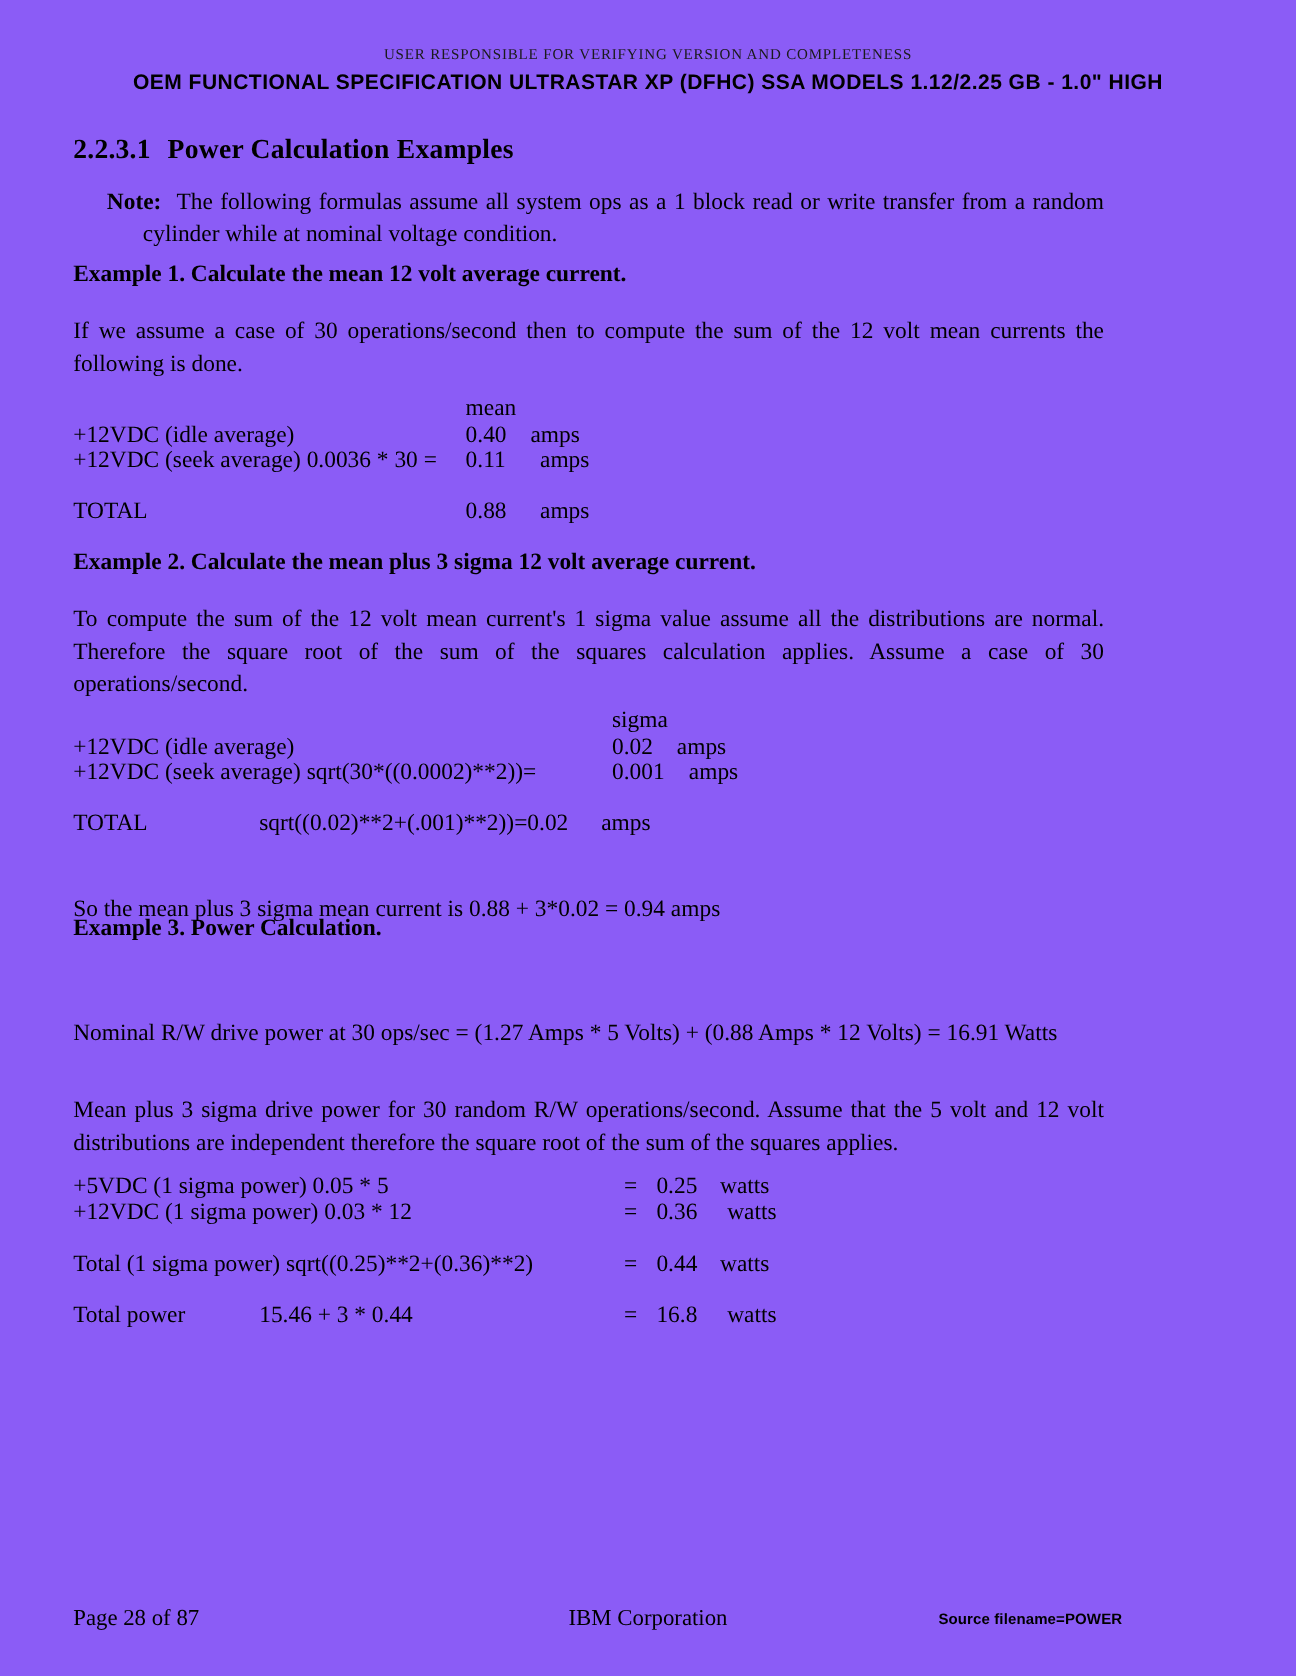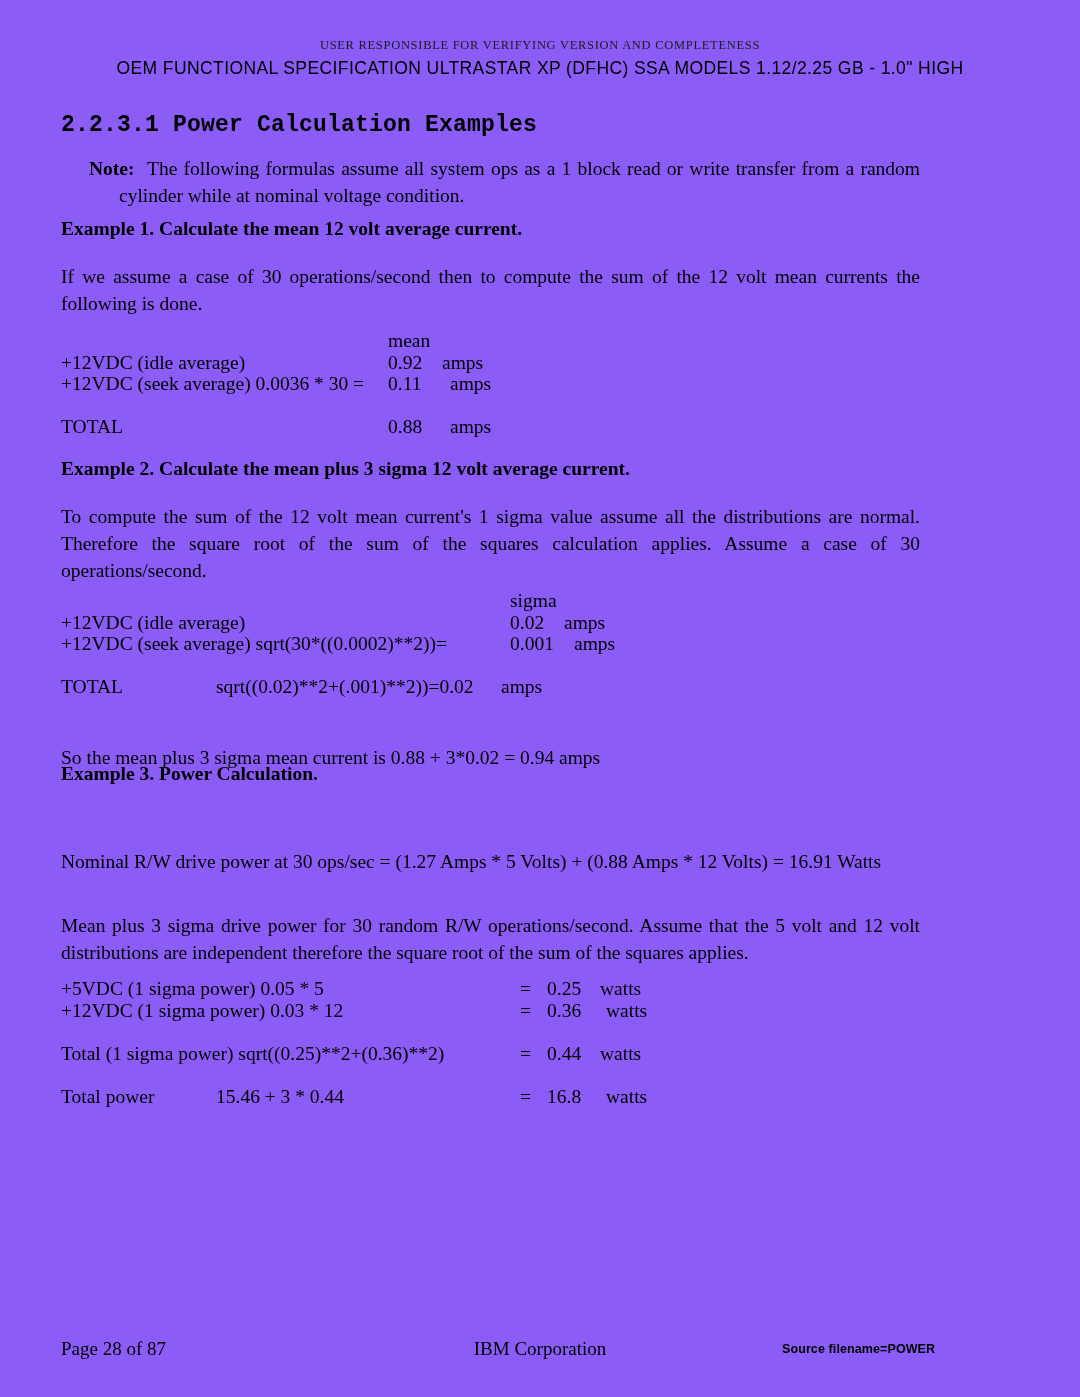--- a/index.html
+++ b/index.html
@@ -35,32 +35,32 @@
     white-space: nowrap;
   }
   .hdr-main {
     position: absolute;
     top: 58px;
     left: 0;
     width: 1080px;
     text-align: center;
     font-family: "Liberation Sans", "DejaVu Sans", sans-serif;
     font-size: 17.5px;
-    font-weight: normal;
+    font-weight: bold;
     letter-spacing: 0.4px;
     color: #000;
     white-space: nowrap;
   }
 
   
   .sec-head {
     position: absolute;
     top: 112px;
     left: 61px;
-    font-family: Liberation Mono, monospace;
+    font-family: Liberation Serif, serif;
     font-size: 23px;
     font-weight: bold;
     letter-spacing: 0.2px;
   }
   .sec-head .num { margin-right: 14px; }
 
   
   .body-block {
     position: absolute;
     left: 61px;
@@ -180,21 +180,21 @@
   <div class="bold-head" style="top:215px">Example 1. Calculate the mean 12 volt average current.</div>
 
   <div class="body-block" style="top:263px">If we assume a case of 30 operations/second then to compute the sum of the 12 volt mean currents the following is done.</div>
 
   <div class="tbl" style="top:330px">
     <div class="row">
       <span class="c-val" style="left:327px">mean</span>
     </div>
     <div class="row">
       <span class="c-label">+12VDC (idle average)</span>
-      <span class="c-val" style="left:327px">0.92</span>
+      <span class="c-val" style="left:327px">0.40</span>
       <span class="c-unit" style="left:381px">amps</span>
     </div>
     <div class="row">
       <span class="c-label">+12VDC (seek average) 0.0036 * 30 =</span>
       <span class="c-val" style="left:327px">0.11</span>
       <span class="c-unit" style="left:389px">amps</span>
     </div>
     <div class="row gap"></div>
     <div class="row">
       <span class="c-label">TOTAL</span>

